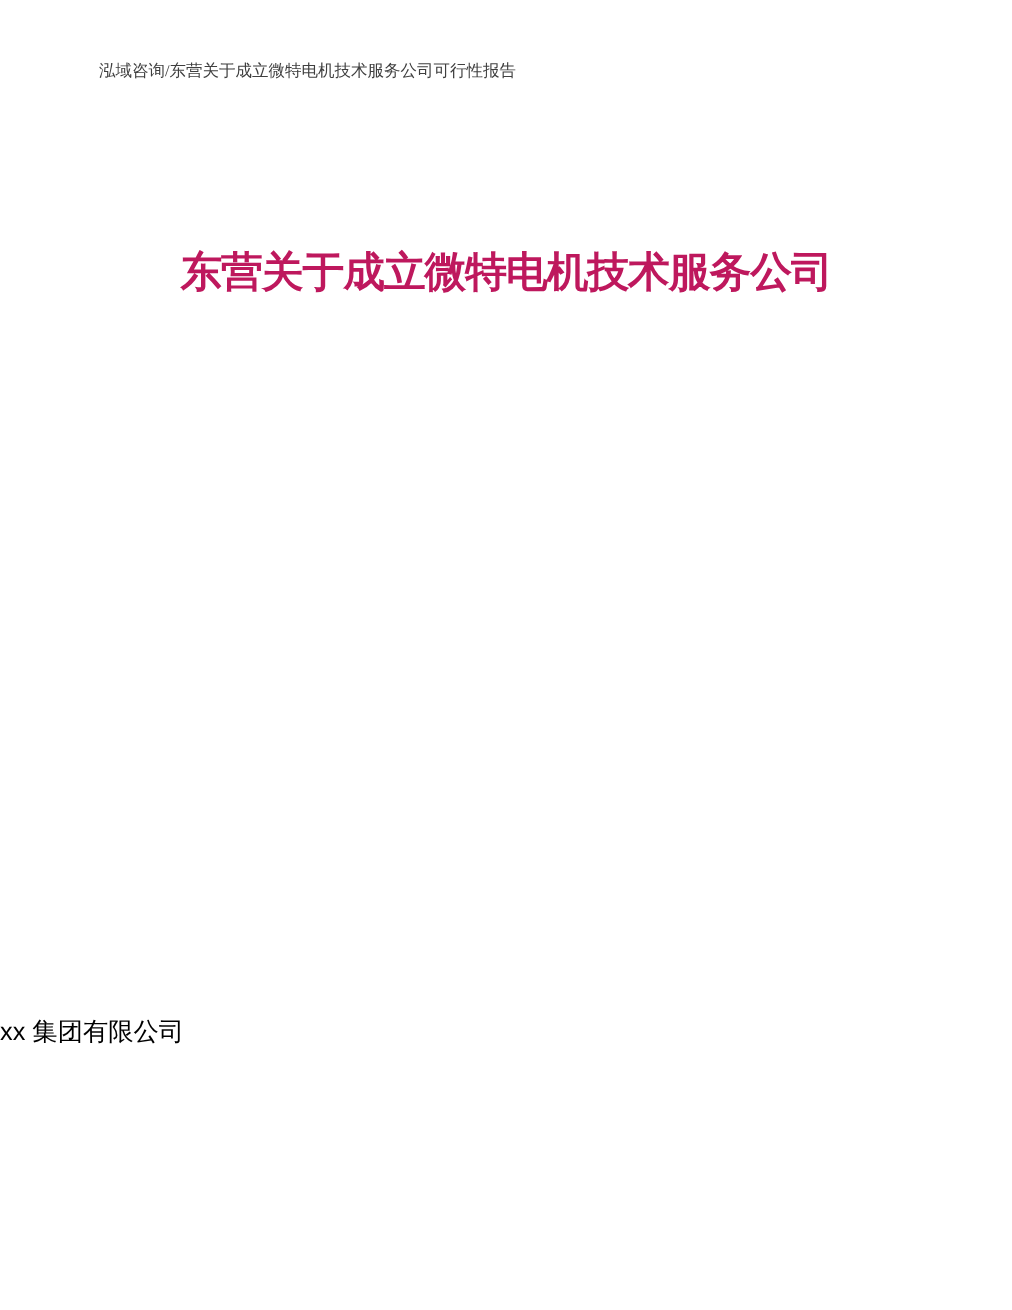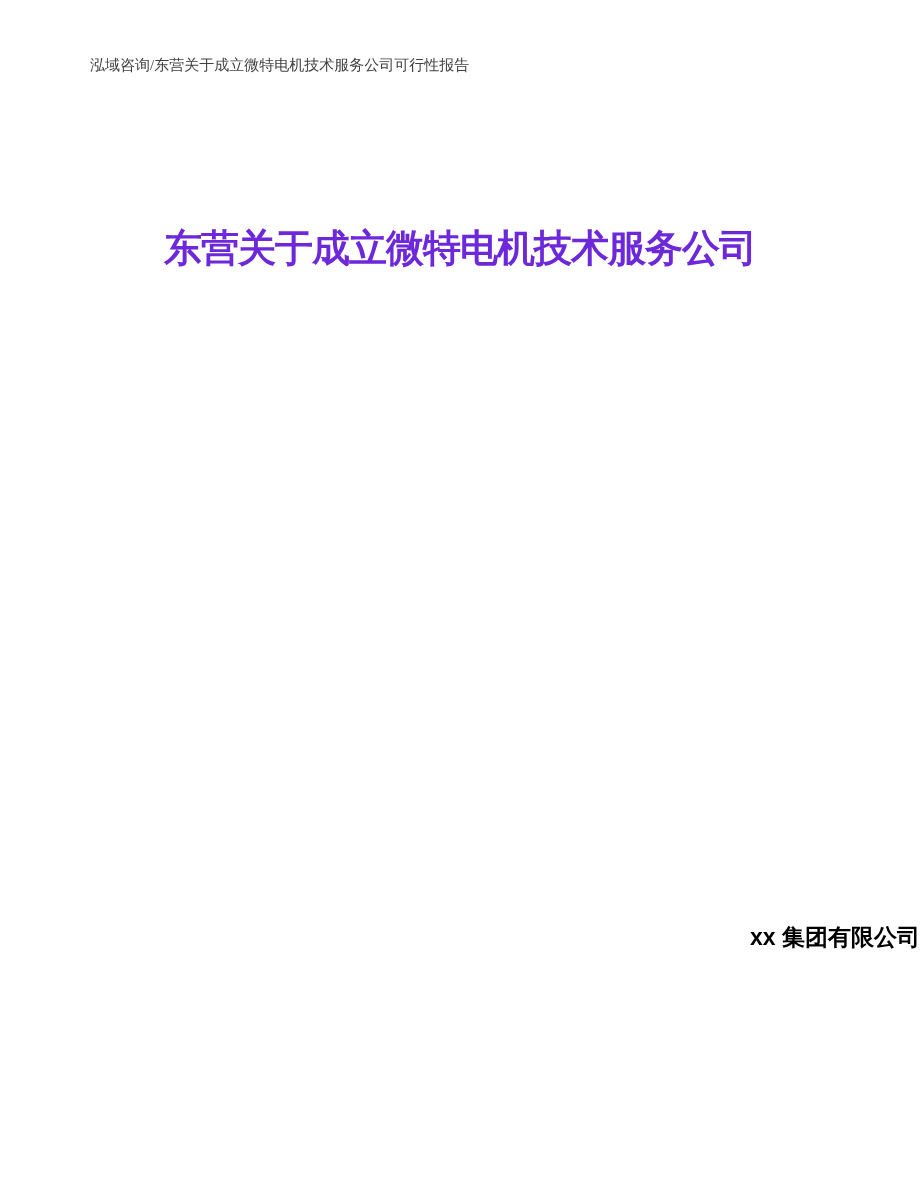--- a/index.html
+++ b/index.html
@@ -30,32 +30,32 @@
     top: 208px;
     width: 920px;
     text-align: center;
   }
   .title-line {
     display: block;
     font-family: "Liberation Sans", sans-serif;
     font-weight: 700;
     font-size: 38px;
     line-height: 80px;
-    color: #6d28d9;
+    color: #be185d;
     letter-spacing: -1px;
     white-space: nowrap;
   }
   .company-line {
     position: absolute;
     left: 0;
     top: 923px;
     width: 920px;
-    text-align: right;
+    text-align: left;
     font-family: "Liberation Sans", sans-serif;
-    font-weight: 700;
+    font-weight: 400;
     font-size: 23px;
     line-height: 28px;
     color: #000000;
     white-space: nowrap;
   }
 </style>
 </head>
 <body>
 
 <div class="page">

